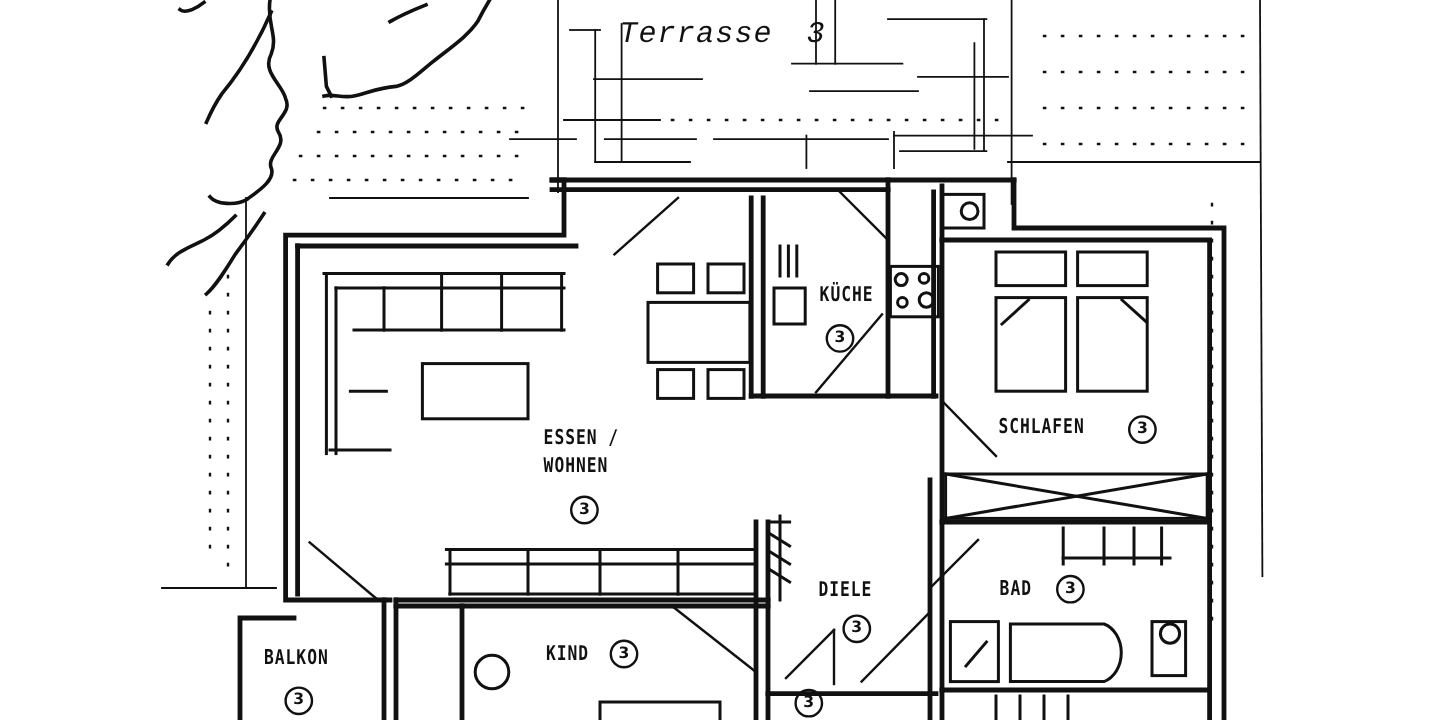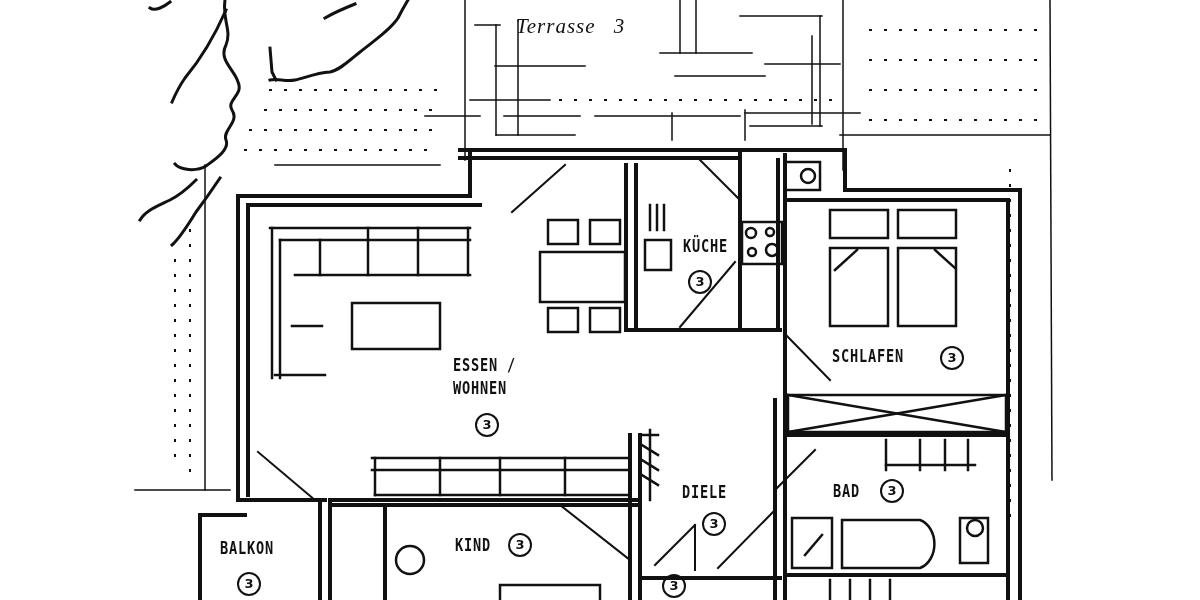--- a/index.html
+++ b/index.html
@@ -25,23 +25,23 @@
       font-family: "DejaVu Sans", sans-serif;
       font-weight: bold;
       font-size: 13px;
       line-height: 20px;
       text-align: center;
       color: #111111;
       box-sizing: content-box;
     }
     .script {
       position: absolute;
-      font-family: Liberation Serif, serif;
+      font-family: Liberation Mono, monospace;
       font-style: italic;
-      font-size: 21px;
+      font-size: 25px;
       color: #111111;
       letter-spacing: 1px;
       white-space: nowrap;
     }
   </style>
 </head>
 <body>
 
 <svg id="plan" viewBox="0 0 1200 600" xmlns="http://www.w3.org/2000/svg">
   <g fill="none" stroke="#111" stroke-linecap="square">

